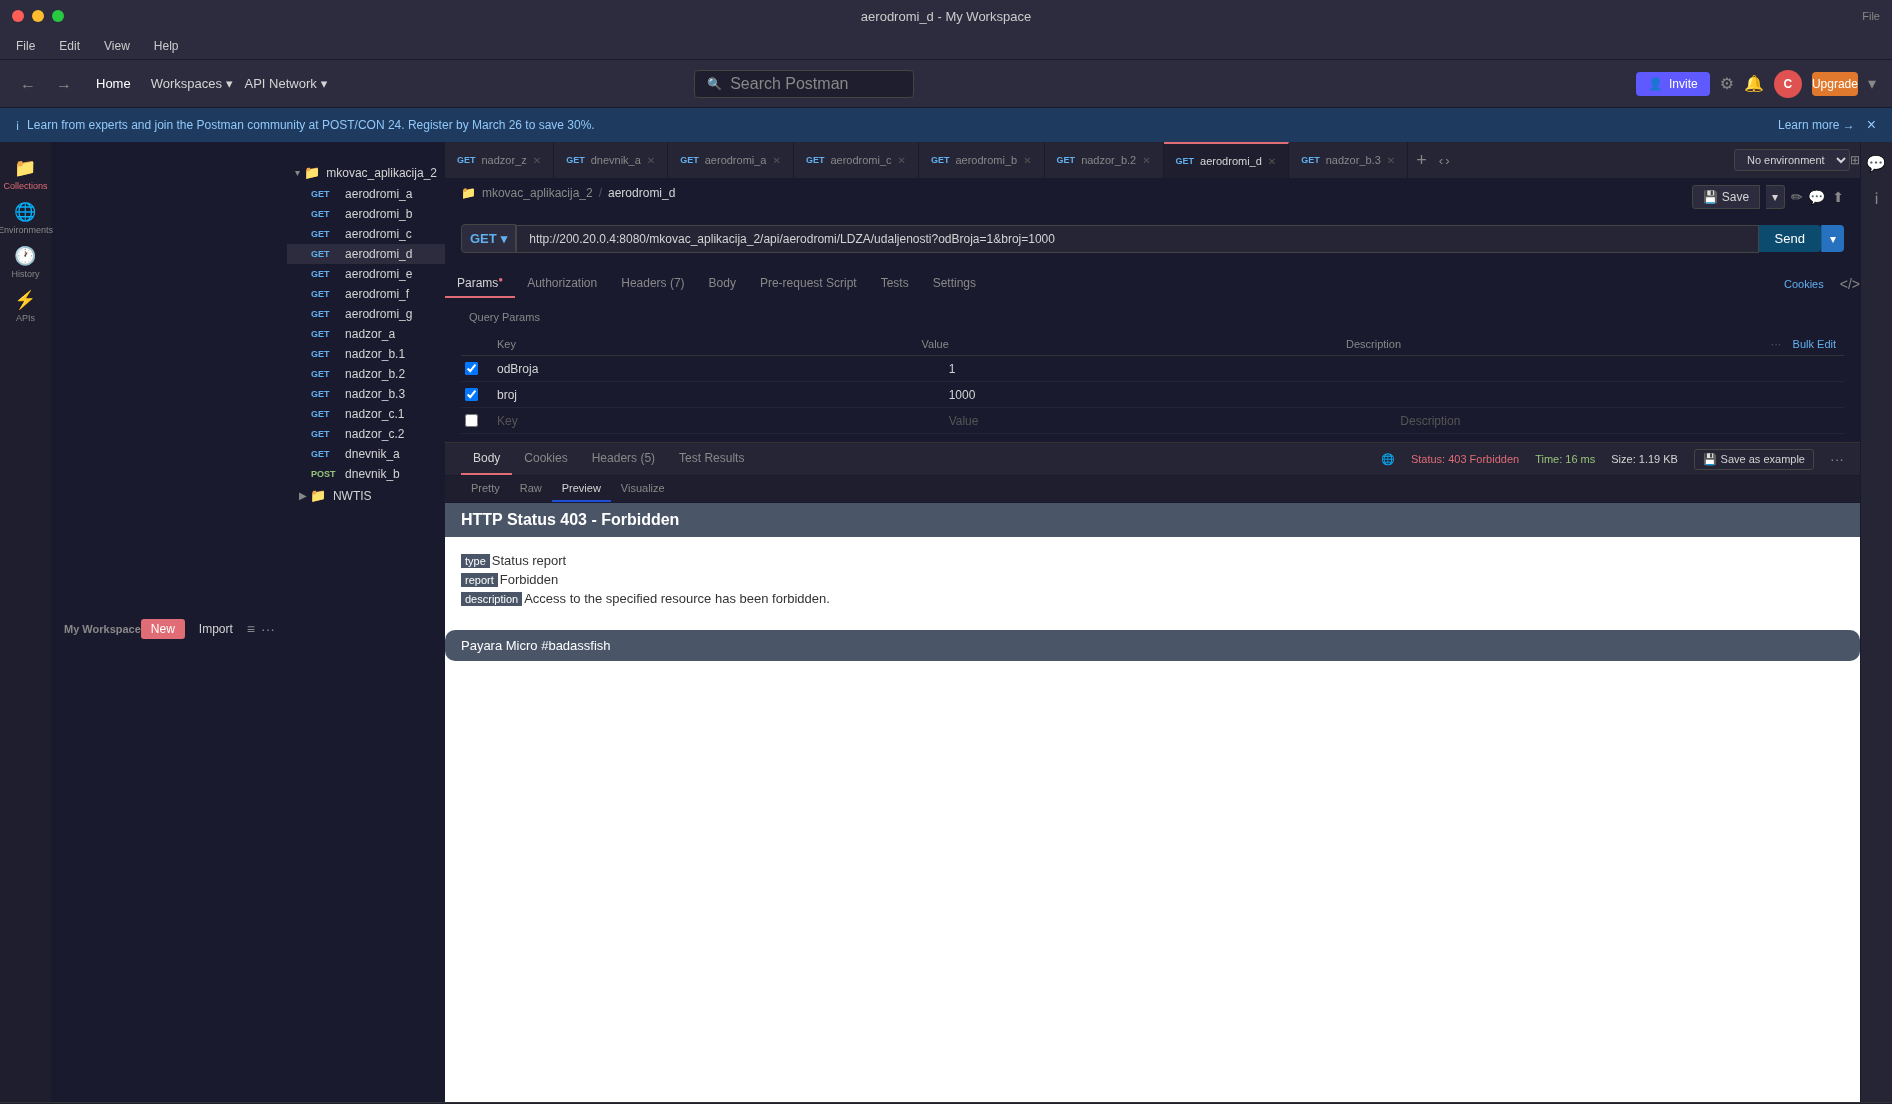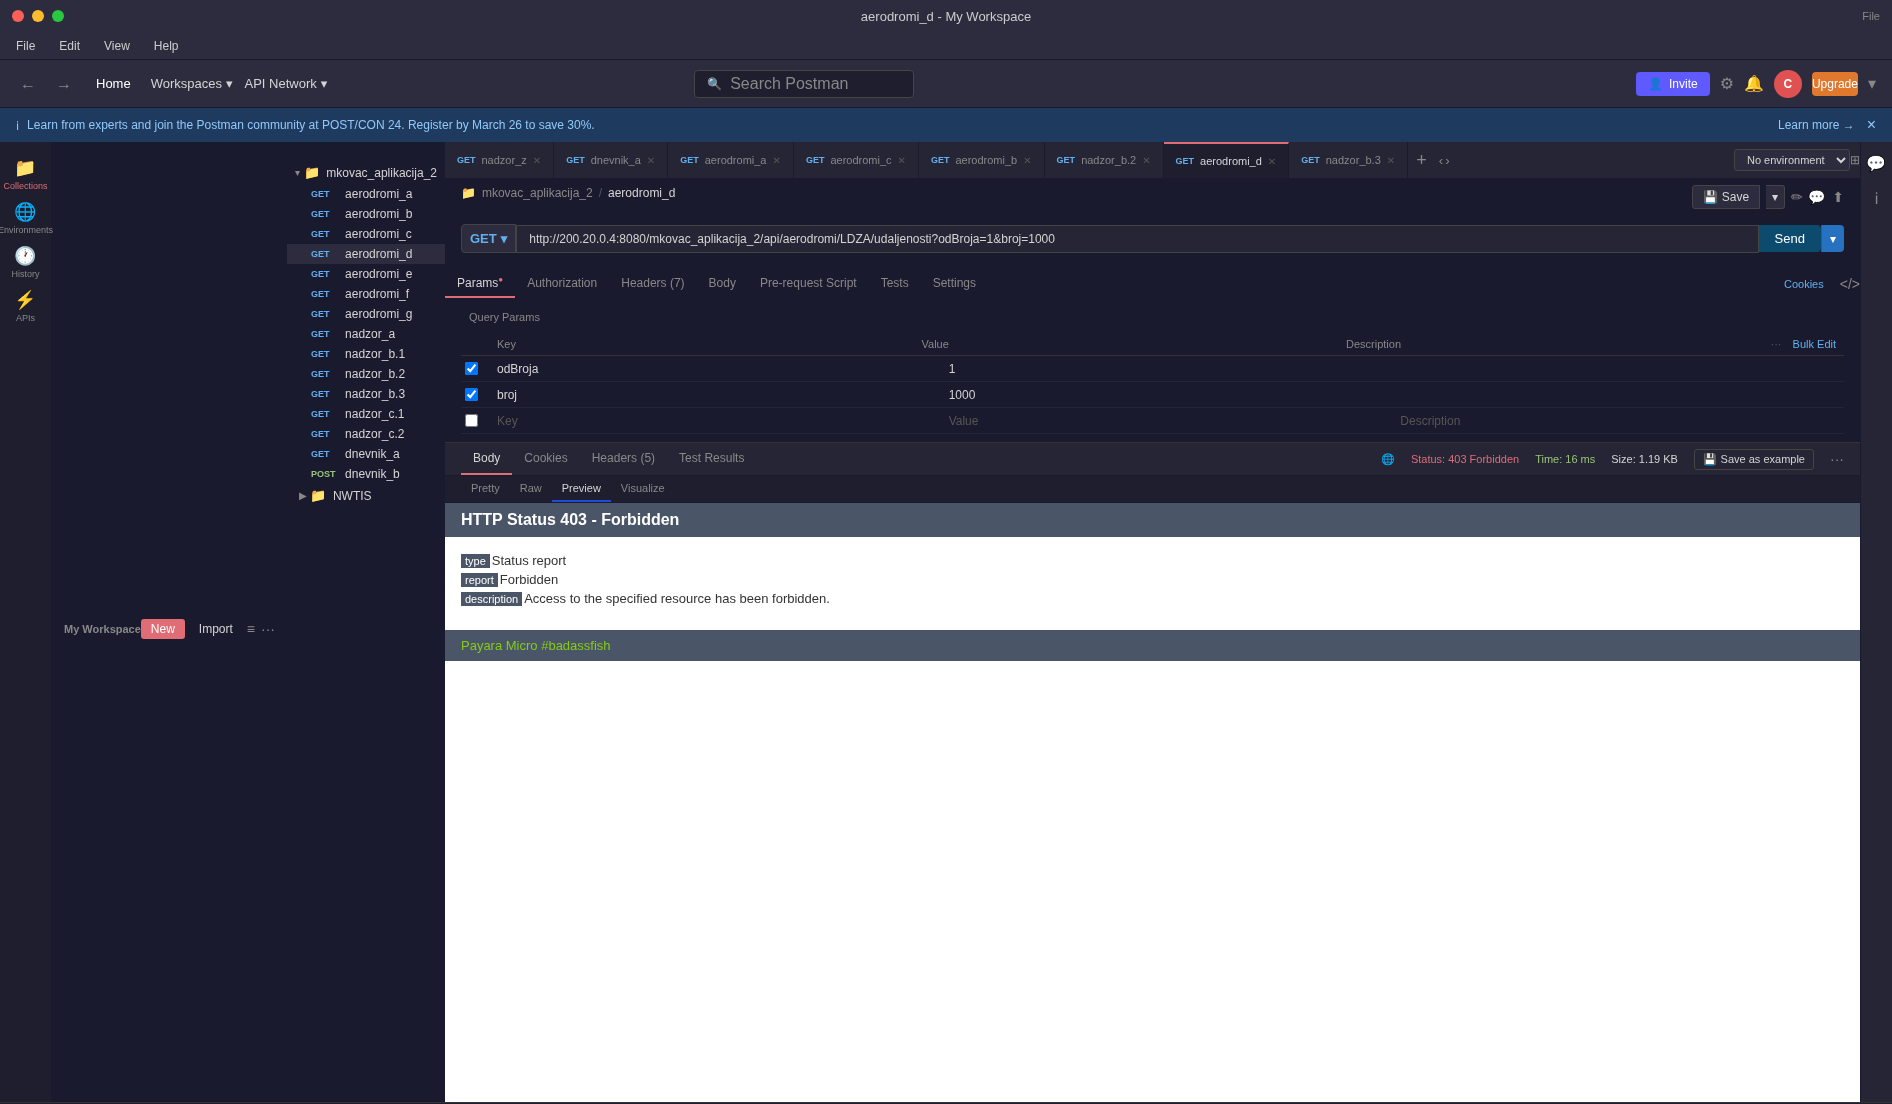--- a/index.html
+++ b/index.html
@@ -113,21 +113,21 @@
     
     .preview-tabs { display: flex; padding: 0 16px; border-bottom: 1px solid #1a1a2e; background: #1e1e2e; }
     .preview-tab { padding: 6px 10px; font-size: 11px; color: #888; cursor: pointer; border-bottom: 2px solid transparent; }
     .preview-tab.active { color: #d4d4d4; border-bottom: 2px solid #1d4ed8; }
 
     
     .response-body { flex: 1; overflow-y: auto; background: #fff; color: #333; font-size: 13px; }
     .http-403-header { background: #4a5568; color: #fff; padding: 8px 16px; font-size: 16px; font-weight: bold; }
     .http-403-content { padding: 12px 16px; background: #fff; }
     .http-403-content p { margin: 4px 0; font-size: 13px; color: #333; }
-    .http-footer { background: #4a5568; color: #84cc16; padding: 8px 16px; font-size: 13px; margin-top: 8px; }
+    .http-footer { background: #4a5568; color: #ffffff; padding: 8px 16px; font-size: 13px; margin-top: 8px; border-radius: 10px; }
 
     
     .bottom-bar { height: 28px; background: #1e1e2e; border-top: 1px solid #333; display: flex; align-items: center; padding: 0 12px; gap: 16px; font-size: 11px; color: #888; }
 
     .sidebar-layout { display: flex; height: 100%; }
     .main-content { flex: 1; display: flex; flex-direction: column; overflow: hidden; }
     .request-response { flex: 1; display: flex; flex-direction: column; overflow: hidden; }
 
     .url-bar-wrapper { padding: 8px 16px; display: flex; gap: 0; align-items: center; }
     .send-group { display: flex; }

